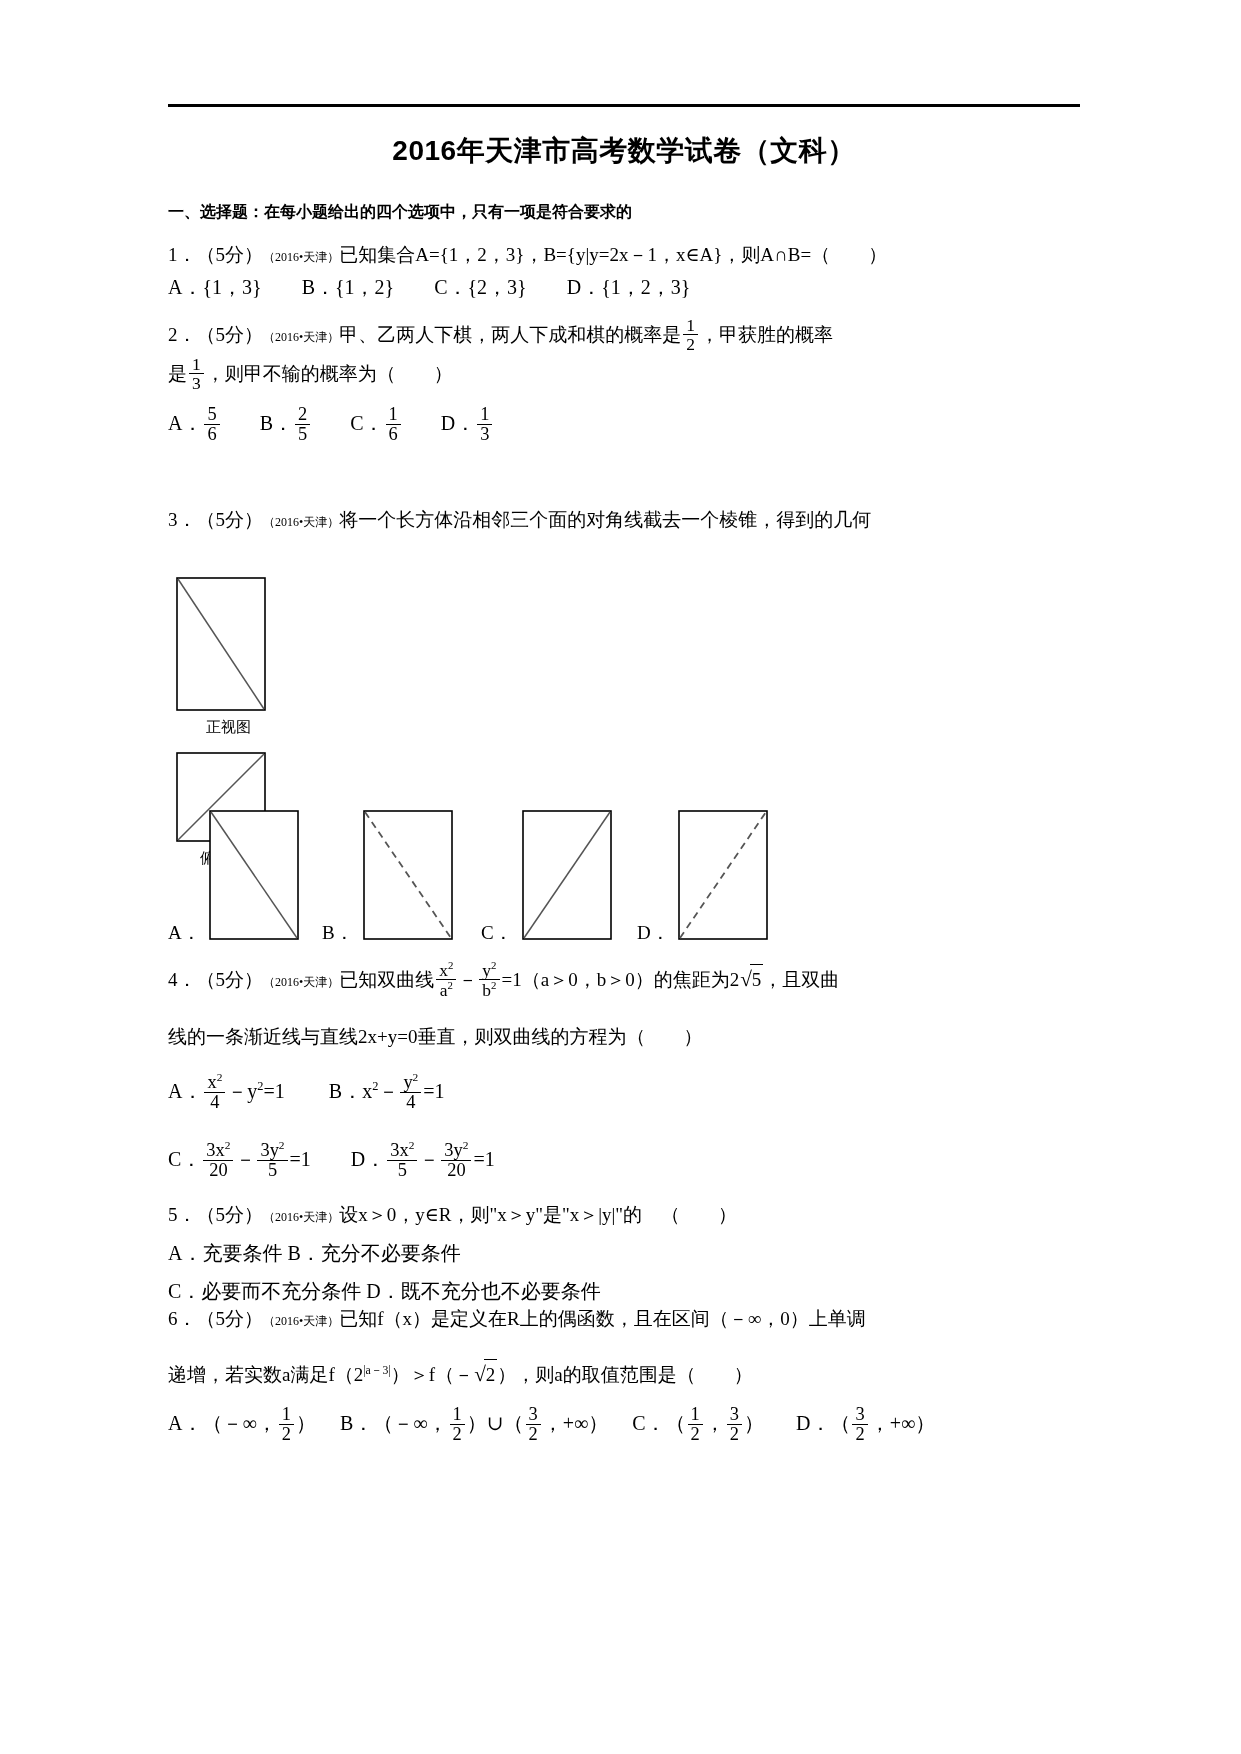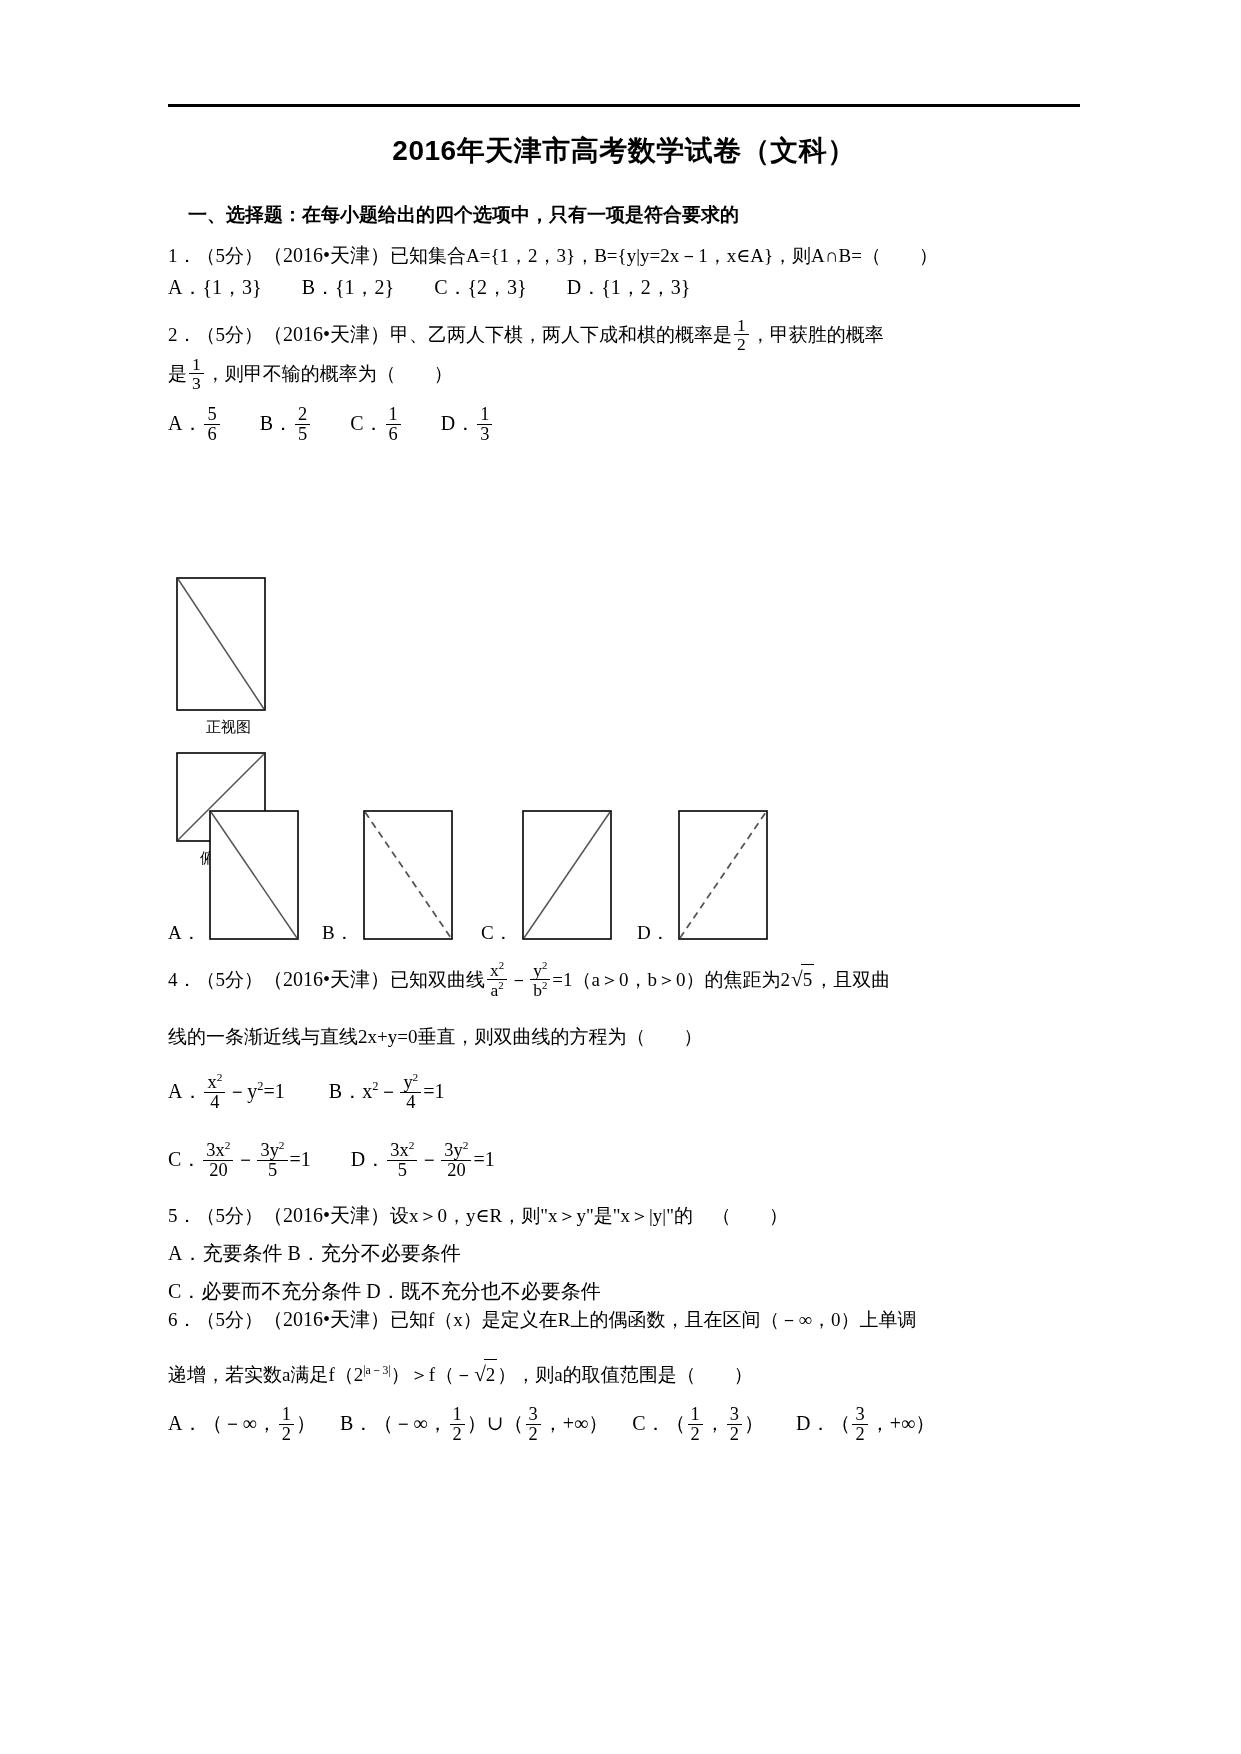--- a/index.html
+++ b/index.html
@@ -38,40 +38,39 @@
     text-align: center;
     font-size: 28px;
     font-weight: bold;
     font-family: "Liberation Sans", "DejaVu Sans", sans-serif;
     letter-spacing: 0.5px;
   }
   .section-head {
     position: absolute;
     left: 168px;
     top: 202px;
-    font-size: 19px;
+    font-size: 16px;
     font-weight: bold;
     font-family: "Liberation Sans", "DejaVu Sans", sans-serif;
-    margin-left: 20px;
   }
   .q {
     position: absolute;
     left: 168px;
     width: 912px;
     font-size: 19px;
     line-height: 1.55;
   }
   .opts {
     position: absolute;
     left: 168px;
     width: 912px;
     font-size: 20px;
     line-height: 1.55;
   }
-  .src { font-size: 20px; }
+  .src { font-size: 12px; }
 
   
   .frac {
     display: inline-block;
     vertical-align: -0.55em;
     text-align: center;
     font-size: 0.92em;
     line-height: 1.05;
     margin: 0 2px;
   }
@@ -133,20 +132,23 @@
   <div class="opts" style="top:405px;">
     <span><span>A．</span><span class="frac"><span class="n">5</span><span class="d">6</span></span></span>
     <span class="spacer" style="width:28px;"></span>
     <span><span>B．</span><span class="frac"><span class="n">2</span><span class="d">5</span></span></span>
     <span class="spacer" style="width:28px;"></span>
     <span><span>C．</span><span class="frac"><span class="n">1</span><span class="d">6</span></span></span>
     <span class="spacer" style="width:28px;"></span>
     <span><span>D．</span><span class="frac"><span class="n">1</span><span class="d">3</span></span></span>
   </div>
 
+  <div class="q" style="top:505px;">
+    <span>3．</span><span>（5分）</span><span class="src">（2016•天津）</span><span>将一个长方体沿相邻三个面的对角线截去一个棱锥，得到的几何</span>
+  </div>
 
   <div class="fig-box" style="left:176px; top:577px;">
     <svg width="90" height="134" viewBox="0 0 90 134">
       <rect x="1" y="1" width="88" height="132" fill="#ffffff" stroke="#000000" stroke-width="1.6"></rect>
       <line x1="2" y1="2" x2="88" y2="132" stroke="#555555" stroke-width="1.5"></line>
     </svg>
   </div>
   <div class="fig-label" style="left:182px; top:718px;">正视图</div>
 
   <div class="fig-box" style="left:176px; top:752px;">

